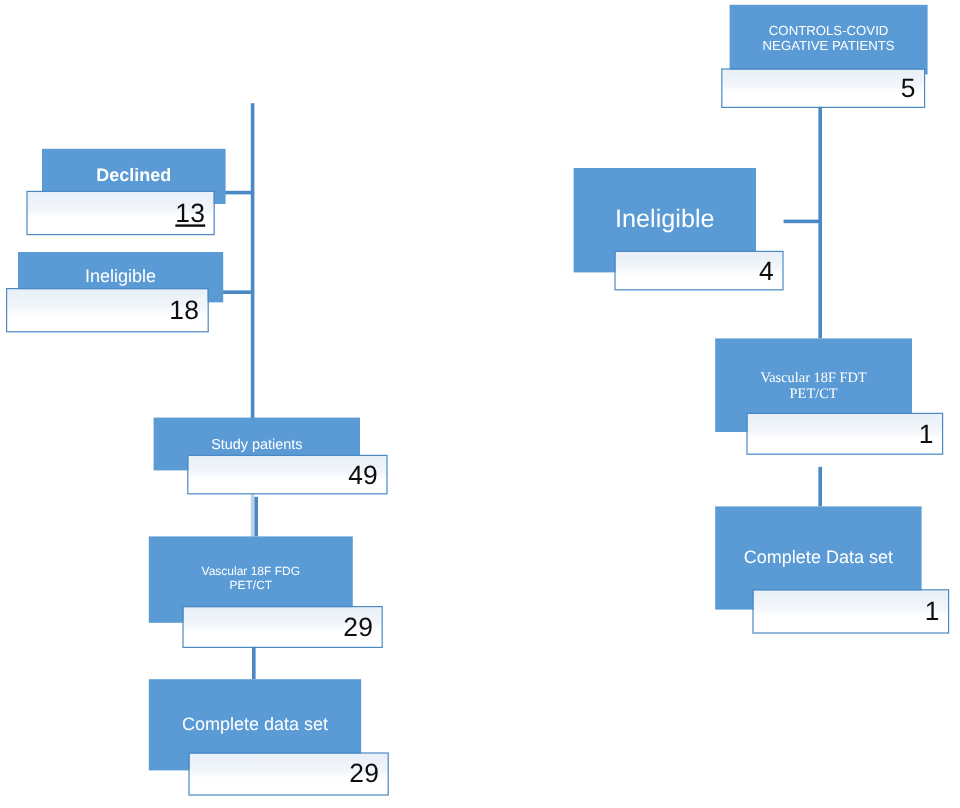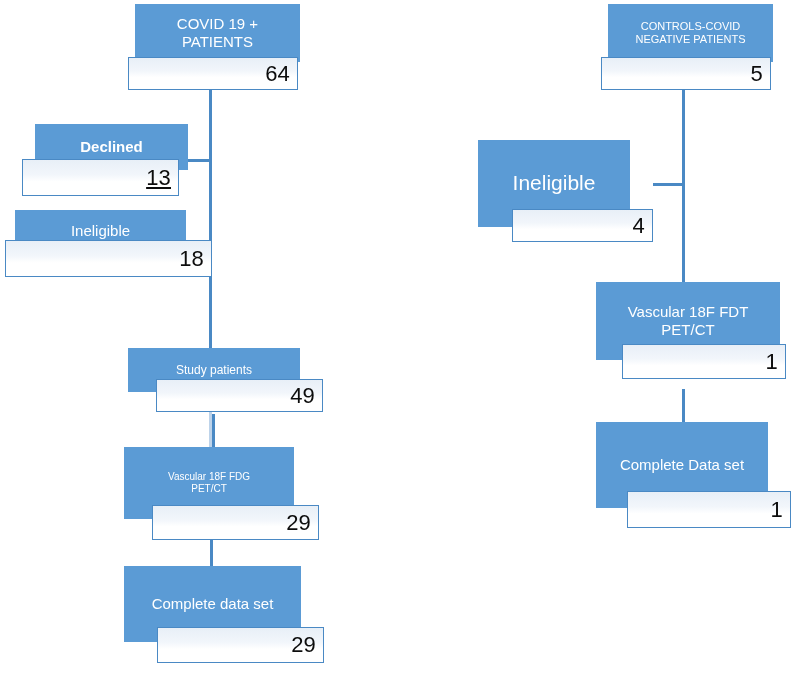--- a/index.html
+++ b/index.html
@@ -82,34 +82,29 @@
 
   <div class="conn h" style="left:180px; top:159px; width:31px;"></div>
 
   <div class="conn h" style="left:180px; top:242px; width:31px;"></div>
 
   <div class="conn v light" style="left:209px; top:411px; height:36px;"></div>
   <div class="conn v" style="left:212px; top:414px; height:33px;"></div>
 
   <div class="conn v" style="left:210px; top:536px; height:30px;"></div>
 
-  <div class="node" style="left:128px; top:0px; width:172px; height:92px;">
-    <div class="node-head" style="left:7px; top:4px; width:165px; height:58px; font-size:15px;">COVID 19 +
-PATIENTS</div>
-    <div class="node-value" style="left:0px; top:57px; width:170px; height:33px;">64</div>
-  </div>
 
   <div class="node" style="left:22px; top:124px; width:166px; height:84px;">
     <div class="node-head" style="left:13px; top:0px; width:153px; height:46px; font-size:15px;font-weight:bold;">Declined</div>
     <div class="node-value" style="left:0px; top:35px; width:157px; height:37px;text-decoration:underline;">13</div>
   </div>
 
   <div class="node" style="left:5px; top:208px; width:185px; height:80px;">
     <div class="node-head" style="left:10px; top:2px; width:171px; height:42px; font-size:15px;">Ineligible</div>
-    <div class="node-value" style="left:0px; top:32px; width:207px; height:37px;">18</div>
+    <div class="node-value" style="left:0px; top:32px; width:169px; height:37px;">18</div>
   </div>
 
   <div class="node" style="left:128px; top:348px; width:195px; height:68px;">
     <div class="node-head" style="left:0px; top:0px; width:172px; height:44px; font-size:12px;">Study patients</div>
     <div class="node-value" style="left:28px; top:31px; width:167px; height:33px;">49</div>
   </div>
 
   <div class="node" style="left:124px; top:447px; width:195px; height:95px;">
     <div class="node-head" style="left:0px; top:0px; width:170px; height:72px; font-size:10px;">Vascular 18F FDG
 PET/CT</div>
@@ -132,21 +127,21 @@
 NEGATIVE PATIENTS</div>
     <div class="node-value" style="left:0px; top:57px; width:170px; height:33px;">5</div>
   </div>
 
   <div class="node" style="left:478px; top:140px; width:175px; height:100px;">
     <div class="node-head" style="left:0px; top:0px; width:152px; height:87px; font-size:21px;">Ineligible</div>
     <div class="node-value" style="left:34px; top:69px; width:141px; height:33px;">4</div>
   </div>
 
   <div class="node" style="left:596px; top:282px; width:190px; height:100px;">
-    <div class="node-head" style="left:0px; top:0px; width:184px; height:78px; font-size:15px;">Vascular 18F FDT
+    <div class="node-head" style="left:0px; top:0px; width:164px; height:78px; font-size:12px;font-family:Liberation Serif, serif;">Vascular 18F FDT
 PET/CT</div>
     <div class="node-value" style="left:26px; top:62px; width:164px; height:35px;">1</div>
   </div>
 
   <div class="node" style="left:596px; top:422px; width:195px; height:110px;">
     <div class="node-head" style="left:0px; top:0px; width:172px; height:86px; font-size:15px;">Complete Data set</div>
     <div class="node-value" style="left:31px; top:69px; width:164px; height:37px;">1</div>
   </div>
 
 </div>

